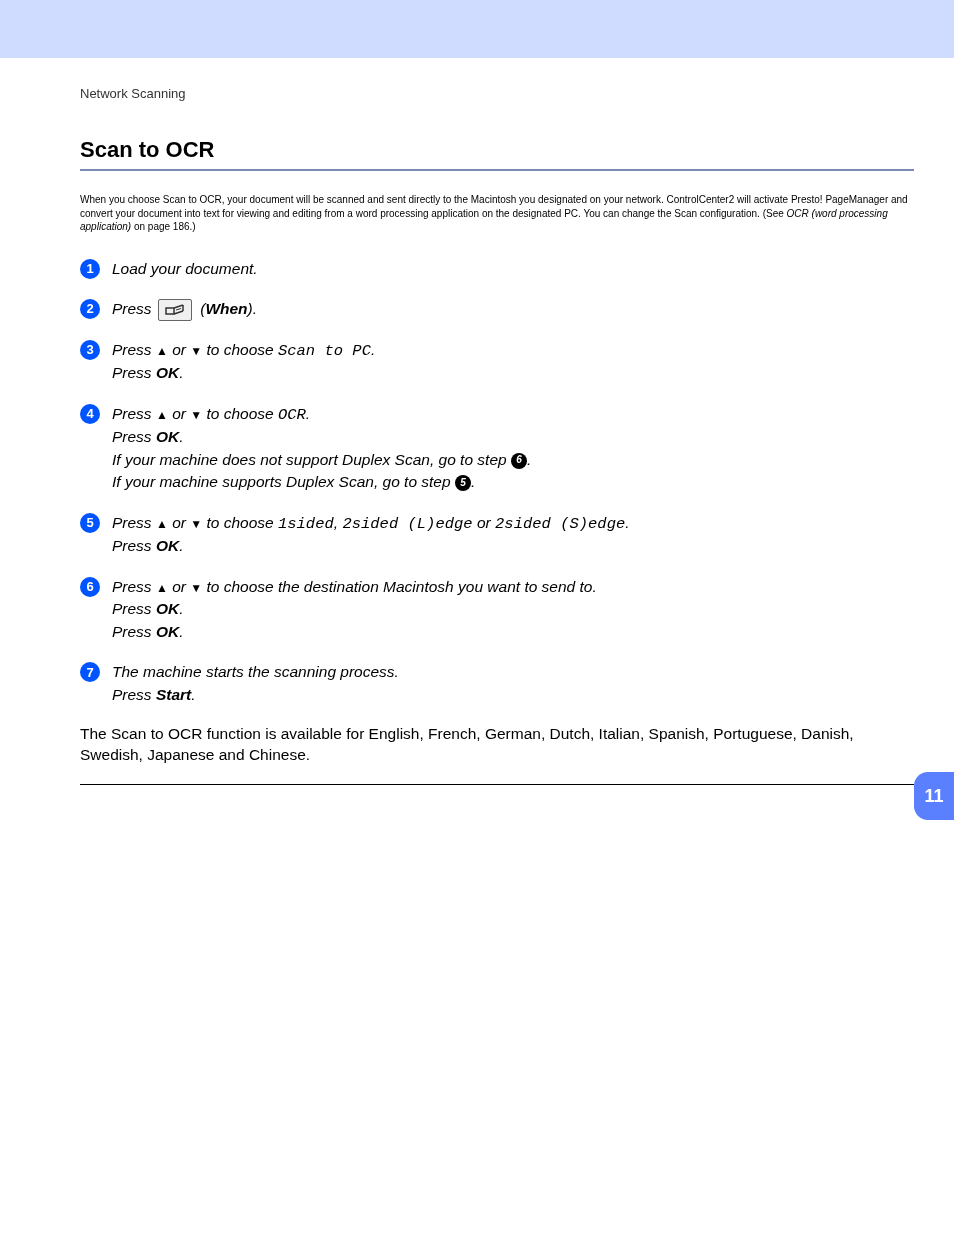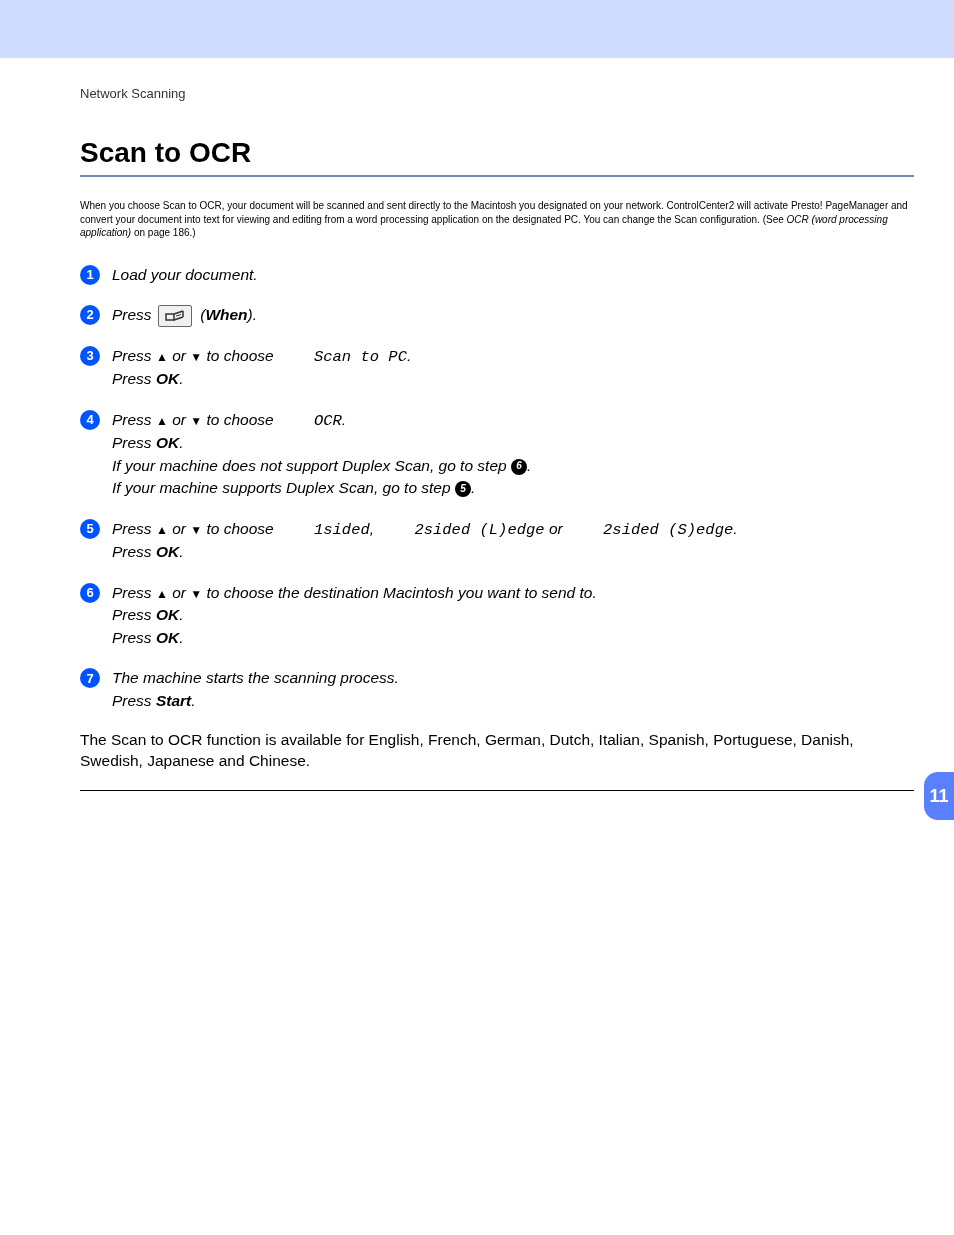--- a/index.html
+++ b/index.html
@@ -1,42 +1,42 @@
 <!DOCTYPE html>
 <html><head>
 <meta charset="utf-8">
 <style>
   * { box-sizing: border-box; margin: 0; padding: 0; }
   html, body { width: 954px; height: 1235px; background: #ffffff; font-family: Arial, Helvetica, sans-serif; color: #000; }
   .topbar { height: 58px; background: #cfdcff; }
   .page { position: relative; padding: 0 40px 0 80px; }
   .running-head { text-align: left; font-size: 13px; color: #333; margin-top: 28px; margin-right: 10px; }
   .heading-row { margin-top: 36px; border-bottom: 2px solid #7a8ab0; padding-bottom: 6px; }
-  h1 { font-size: 28px; font-weight: bold; margin-top: 8px; }
+  h1 { font-size: 22px; font-weight: bold; margin-top: 8px; }
   .intro { margin-top: 22px; font-size: 10px; line-height: 1.35; }
   .intro .italic { font-style: italic; }
   .steps { margin-top: 24px; }
   .step { display: flex; align-items: flex-start; gap: 12px; margin-bottom: 18px; }
   .stepnum { flex: 0 0 20px; height: 20px; width: 20px; border-radius: 50%; background: #0054ff; color: #fff; font-size: 13px; font-weight: bold; display: flex; align-items: center; justify-content: center; margin-top: 1px; }
   .stepbody { font-size: 15.5px; line-height: 1.45; font-style: italic; }
   .stepbody .line { display: block; }
-  .stepbody .mono { font-family: "Courier New", Courier, monospace; margin-left: 36px; }
+  .stepbody .mono { font-family: "Courier New", Courier, monospace; }
   .stepbody .bold { font-weight: bold; }
   .arrow { font-size: 12px; }
   .scanicon { display: inline-flex; align-items: center; justify-content: center; width: 34px; height: 22px; border: 1px solid #666; border-radius: 2px; background: #f0f0f0; vertical-align: middle; margin: 0 4px 0 2px; }
   .scanicon svg { display:block; }
   .inlinecirc { display: inline-flex; align-items: center; justify-content: center; width: 16px; height: 16px; border-radius: 50%; background: #000; color: #fff; font-size: 10px; font-weight: bold; vertical-align: middle; }
   .note-block { margin-top: 6px; }
   .note-headrow { display: flex; align-items: center; gap: 6px; }
   .note-headrow .note-label { font-weight: bold; font-size: 15.5px; }
   .note-headrow .note-rule { flex: 1; height: 0; border-top: 1px solid #000; margin-left: 8px; }
   .note-headrow .pencil-icon { width: 18px; height: 18px; }
   .note-text { font-size: 15.5px; line-height: 1.35; margin-top: 4px; }
   .note-rule-end { height: 0; border-top: 1px solid #000; margin-top: 18px; }
-  .side-tab { position: absolute; right: 0; top: 686px; width: 30px; height: 48px; background: #5a7fff; color: #fff; display: flex; align-items: center; justify-content: center; font-size: 18px; font-weight: bold; border-top-left-radius: 14px; border-bottom-left-radius: 14px; }
+  .side-tab { position: absolute; right: 0; top: 686px; width: 40px; height: 48px; background: #5a7fff; color: #fff; display: flex; align-items: center; justify-content: center; font-size: 18px; font-weight: bold; border-top-left-radius: 14px; border-bottom-left-radius: 14px; }
 </style>
 </head>
 <body>
 
 <div class="topbar"></div>
 
 <div class="page">
 
   <div class="running-head">Network Scanning</div>
 

